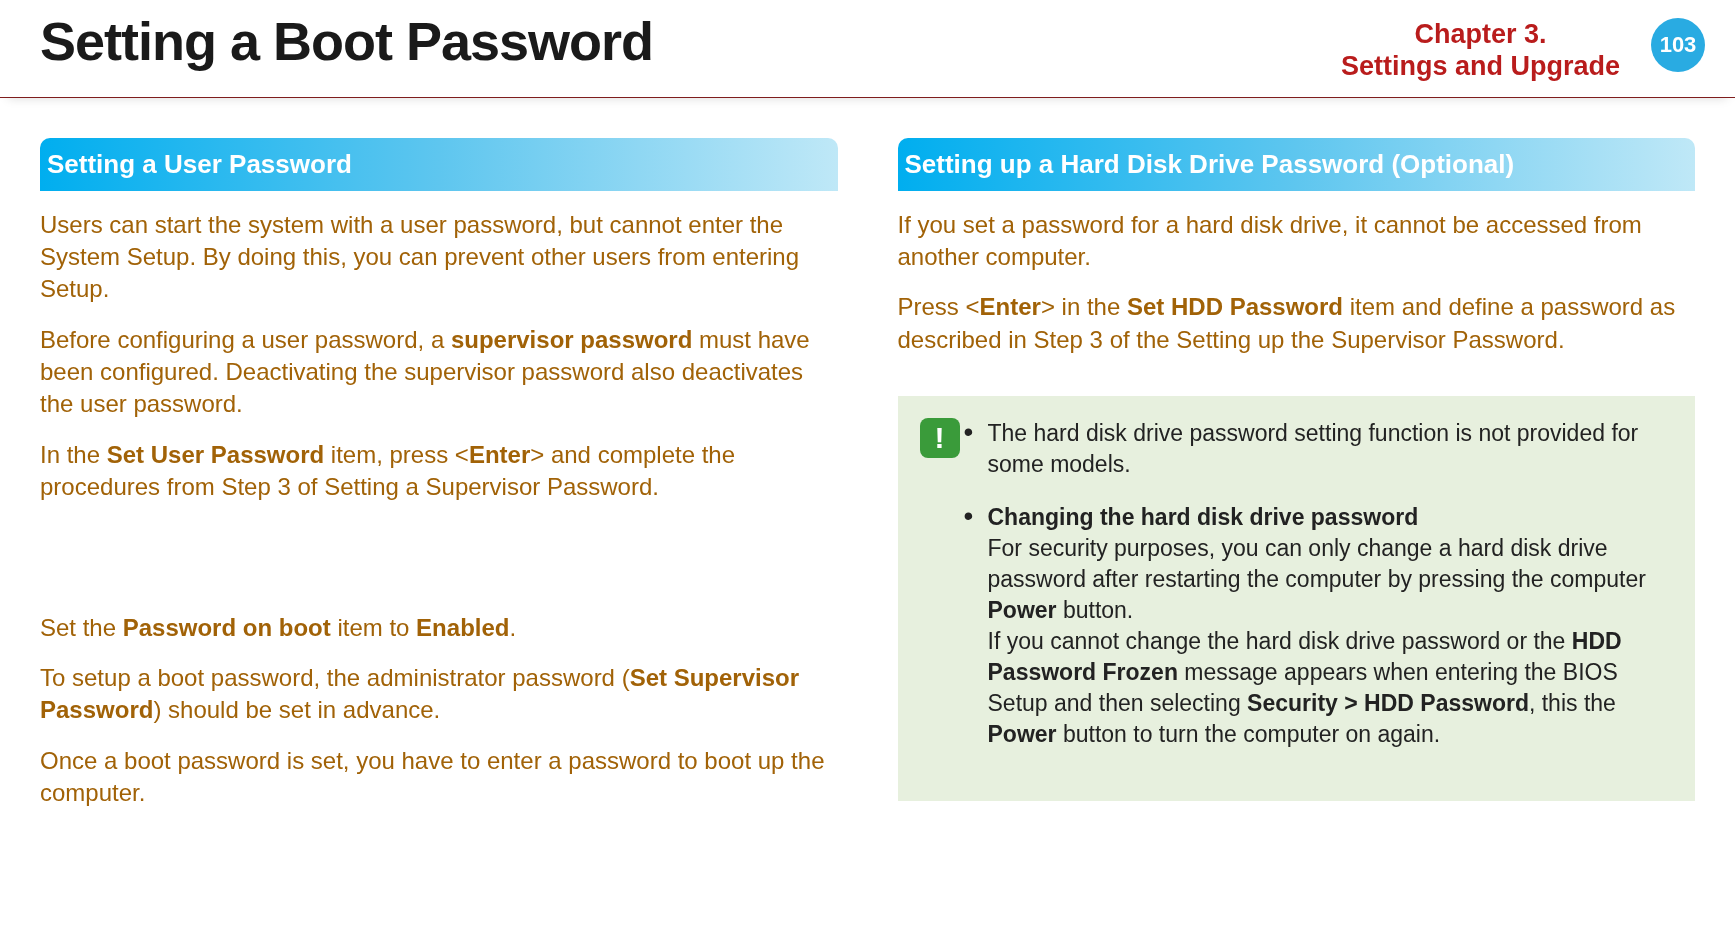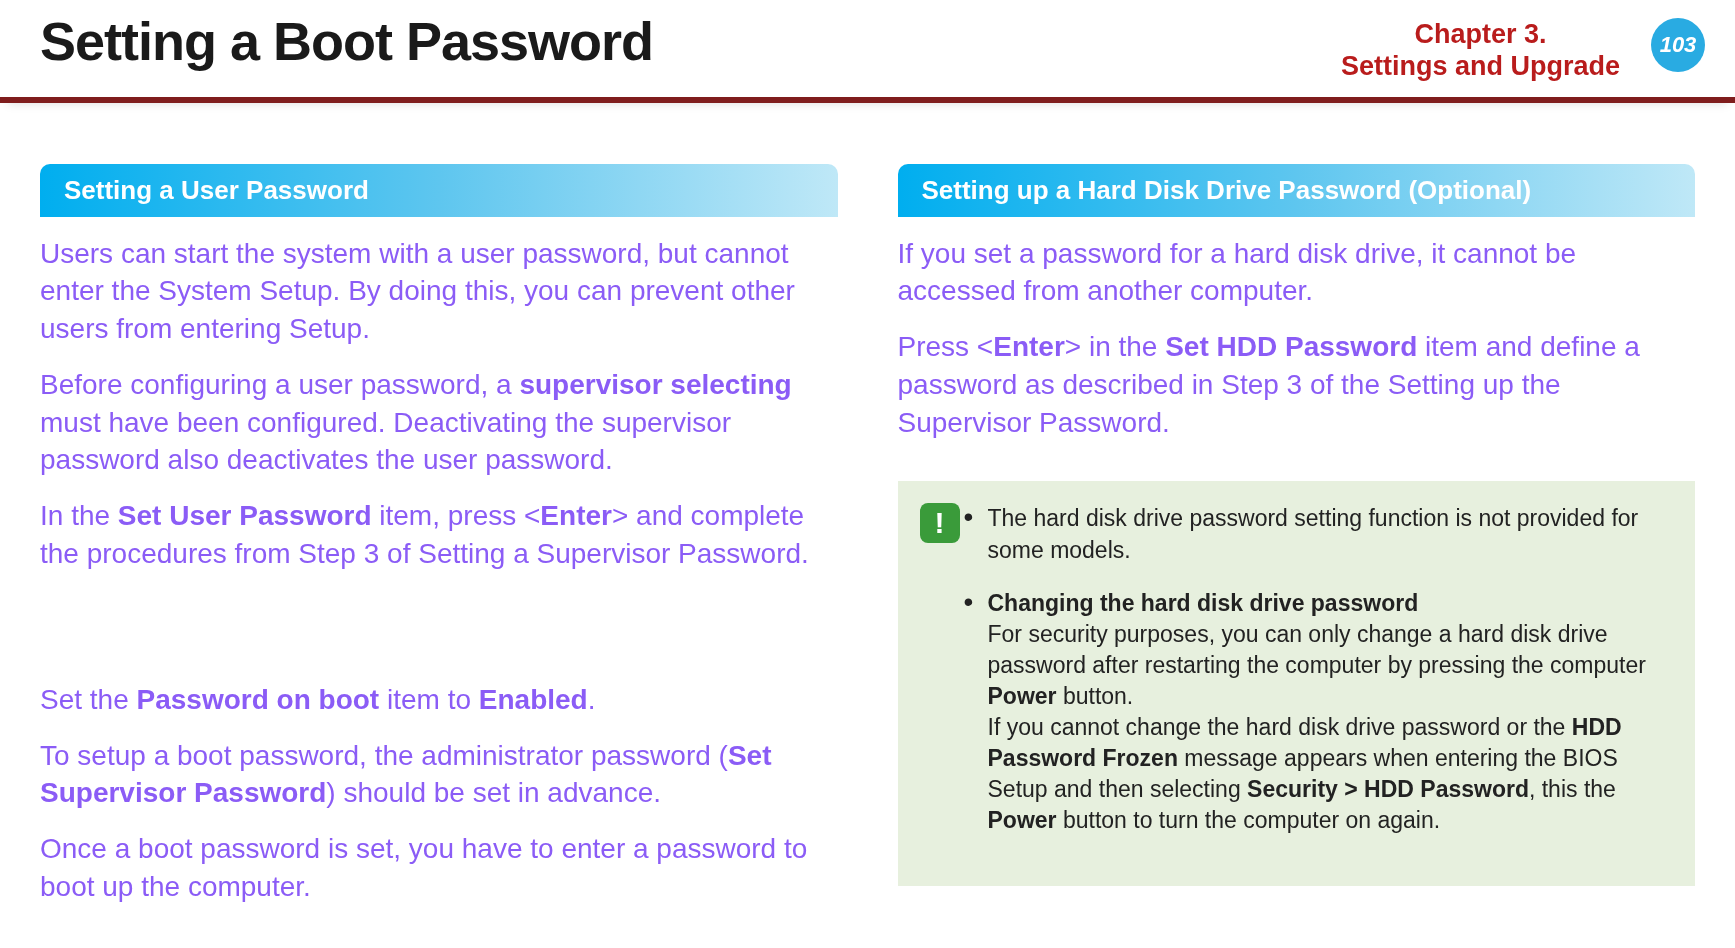--- a/index.html
+++ b/index.html
@@ -5,21 +5,21 @@
   * { box-sizing: border-box; margin: 0; padding: 0; }
   body {
     font-family: "Segoe UI", "Myriad Pro", Arial, sans-serif;
     background: #fff;
     color: #222;
     width: 1735px;
   }
   .header {
     position: relative;
     padding: 10px 48px 25px 40px;
-    border-bottom: 6px solid #7f1d1d;
+    border-bottom: 1px solid #7f1d1d;
     box-shadow: 0 8px 10px -8px rgba(0,0,0,.15);
   }
   .header h1 {
     font-size: 54px;
     font-weight: 700;
     letter-spacing: -1px;
     color: #1a1a1a;
   }
   .chapter {
     position: absolute;
@@ -38,43 +38,41 @@
     width: 54px;
     height: 54px;
     border-radius: 50%;
     background: #29abe2;
     color: #fff;
     display: flex;
     align-items: center;
     justify-content: center;
     font-size: 22px;
     font-weight: 700;
-    font-style: italic;
   }
   .columns {
     display: flex;
     gap: 60px;
     padding: 40px 40px 0 40px;
   }
   .col { flex: 1; }
   .sect-title {
     background: linear-gradient(90deg, #00aeef 0%, #5ec6ef 50%, #bfe8f7 100%);
     color: #fff;
     font-size: 26px;
     font-weight: 700;
-    padding: 10px 24px;
+    padding: 10px 7px;
     border-radius: 10px 10px 0 0;
     margin-bottom: 18px;
     line-height: 1.25;
-    margin-top: 21px;
   }
   p.body {
-    font-size: 28px;
+    font-size: 24px;
     line-height: 1.35;
-    color: #8b5cf6;
+    color: #a16207;
     margin-bottom: 18px;
   }
   .bold { font-weight: 700; }
   .gap-block { height: 90px; }
   .note-box {
     background: #e7f0de;
     padding: 22px 28px 28px 90px;
     position: relative;
     font-size: 23px;
     line-height: 1.35;
@@ -121,21 +119,21 @@
 
 <div class="columns">
 
   <div class="col">
 
     <div class="sect-title">Setting a User Password</div>
 
     <p class="body">Users can start the system with a user password, but cannot enter the System Setup. By doing this, you can prevent other users from entering Setup.</p>
 
     <p class="body">
-      <span>Before configuring a user password, a </span><span class="bold">supervisor selecting</span><span> must have been configured. Deactivating the supervisor password also deactivates the user password.</span>
+      <span>Before configuring a user password, a </span><span class="bold">supervisor password</span><span> must have been configured. Deactivating the supervisor password also deactivates the user password.</span>
     </p>
 
     <p class="body">
       <span>In the </span><span class="bold">Set User Password</span><span> item, press &lt;</span><span class="bold">Enter</span><span>&gt; and complete the procedures from Step 3 of Setting a Supervisor Password.</span>
     </p>
 
     <div class="gap-block"></div>
 
 
     <p class="body">

